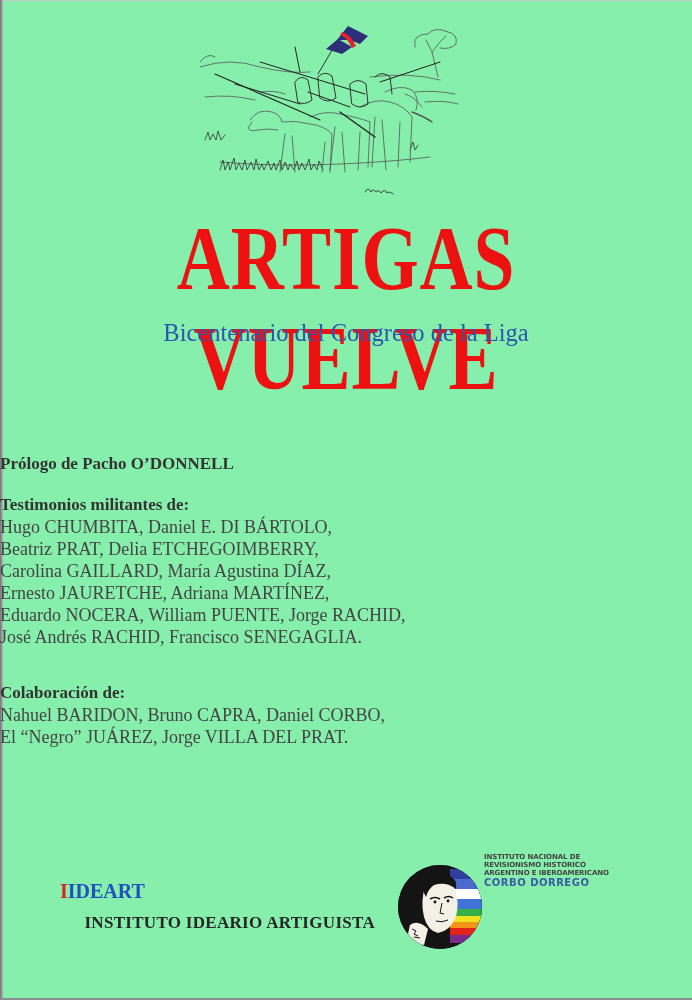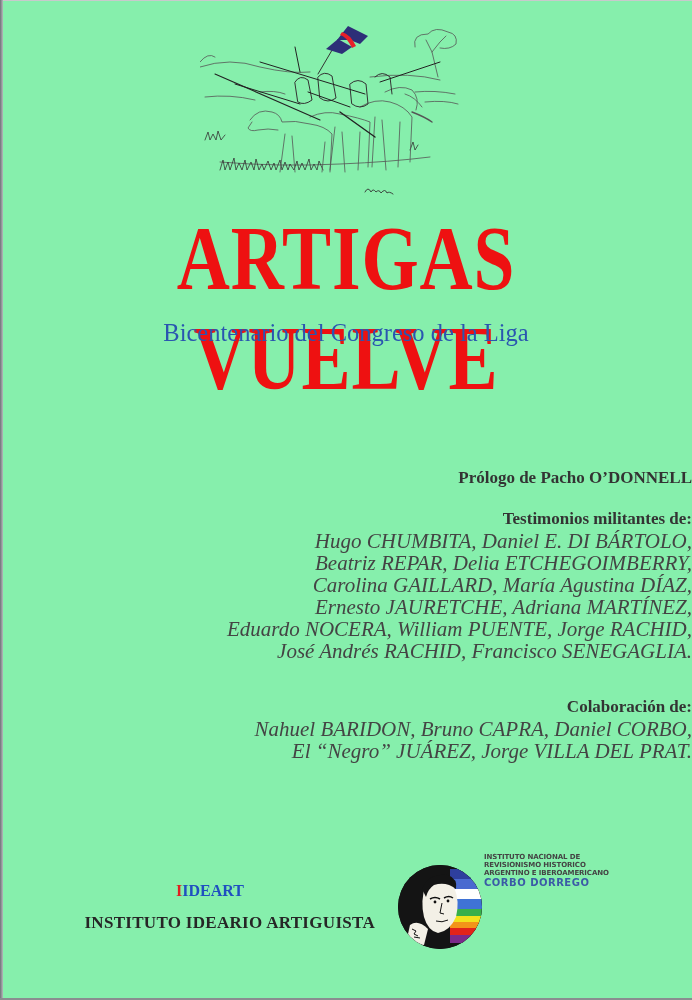--- a/index.html
+++ b/index.html
@@ -43,44 +43,43 @@
   }
   .subtitle {
     position: absolute; left: 0; top: 318px; width: 692px;
     text-align: center;
     color: #2a56b0;
     font-weight: normal;
     font-size: 24.5px;
     line-height: 30px;
   }
   .credits {
-    position: absolute; left: 0; top: 467px; width: 692px;
-    text-align: right;
+    position: absolute; left: 0; top: 453px; width: 692px;
+    text-align: left;
     color: #3a3a3a;
   }
   .credits .head {
     font-weight: bold;
     font-size: 17px;
     line-height: 22px;
     color: #333;
   }
   .credits .names {
-    font-size: 21px;
+    font-size: 18px;
     line-height: 22px;
     color: #444;
-    font-style: italic;
   }
   .gap-a { height: 19px; }
   .gap-b { height: 17px; }
   .iideart {
     position: absolute; left: 60px; top: 878px; width: 300px;
-    text-align: center;
-    font-family: "Liberation Serif", serif;
-    font-weight: bold;
-    font-size: 16px;
+    text-align: left;
+    font-family: "Liberation Serif", serif;
+    font-weight: bold;
+    font-size: 20px;
     line-height: 26px;
     color: #1f4fc0;
     letter-spacing: 0px;
   }
   .iideart .red { color: #e02020; }
   .iideart-full {
     position: absolute; left: 55px; top: 913px; width: 320px;
     text-align: right;
     font-family: "Liberation Serif", serif;
     font-weight: bold;
@@ -173,21 +172,21 @@
 
   <div class="subtitle">
     <div>Bicentenario del Congreso de la Liga</div>
   </div>
 
   <div class="credits">
     <div class="head">Prólogo de Pacho O’DONNELL</div>
     <div class="gap-a"></div>
     <div class="head">Testimonios militantes de:</div>
     <div class="names">Hugo CHUMBITA, Daniel E. DI BÁRTOLO,</div>
-    <div class="names">Beatriz REPAR, Delia ETCHEGOIMBERRY,</div>
+    <div class="names">Beatriz PRAT, Delia ETCHEGOIMBERRY,</div>
     <div class="names">Carolina GAILLARD, María Agustina DÍAZ,</div>
     <div class="names">Ernesto JAURETCHE, Adriana MARTÍNEZ,</div>
     <div class="names">Eduardo NOCERA, William PUENTE, Jorge RACHID,</div>
     <div class="names">José Andrés RACHID, Francisco SENEGAGLIA.</div>
     <div class="gap-b"></div>
     <div class="gap-b"></div>
     <div class="head">Colaboración de:</div>
     <div class="names">Nahuel BARIDON, Bruno CAPRA, Daniel CORBO,</div>
     <div class="names">El “Negro” JUÁREZ, Jorge VILLA DEL PRAT.</div>
   </div>

